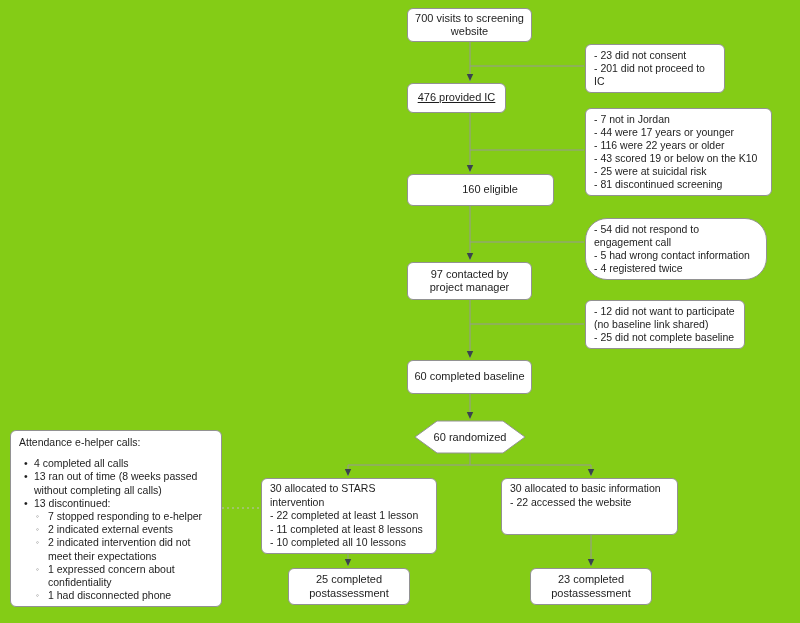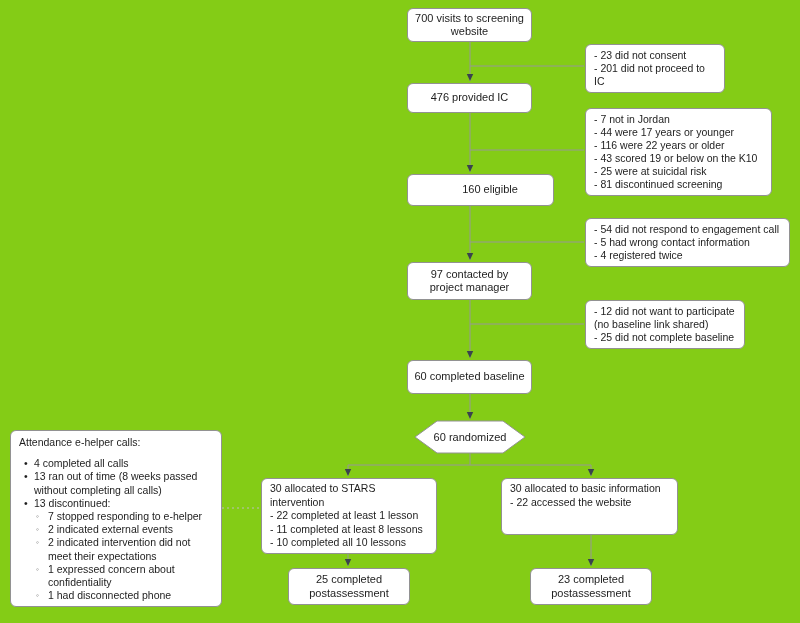--- a/index.html
+++ b/index.html
@@ -60,21 +60,21 @@
       <line x1="591" y1="535" x2="591" y2="566" marker-end="url(#ah)"></line>
       <line x1="222" y1="508" x2="260" y2="508" stroke="#bdbdbd" stroke-dasharray="2,3"></line>
       <polygon points="415,437 437,421 503,421 525,437 503,453 437,453" fill="#ffffff" stroke="#929292"></polygon>
     </g>
   </svg>
 
   <div class="node main" style="left:407px;top:8px;width:125px;min-height:34px;">
     <span>700 visits to screening website</span>
   </div>
 
-  <div class="node main" style="left:407px;top:83px;width:125px;min-height:30px;">
+  <div class="node main" style="left:407px;top:83px;width:99px;min-height:30px;text-decoration:underline;">
     <span>476 provided IC</span>
   </div>
 
   <div class="node main" style="left:407px;top:174px;width:147px;min-height:32px;padding-left:25px;">
     <span>160 eligible</span>
   </div>
 
   <div class="node main" style="left:407px;top:262px;width:125px;min-height:38px;">
     <span>97 contacted by project manager</span>
   </div>
@@ -94,21 +94,21 @@
 
   <div class="node side" style="left:585px;top:108px;width:187px;min-height:85px;">
     <div>- 7 not in Jordan</div>
     <div>- 44 were 17 years or younger</div>
     <div>- 116 were 22 years or older</div>
     <div>- 43 scored 19 or below on the K10</div>
     <div>- 25 were at suicidal risk</div>
     <div>- 81 discontinued screening</div>
   </div>
 
-  <div class="node side" style="left:585px;top:218px;width:205px;min-height:48px;">
+  <div class="node side" style="left:585px;top:218px;width:182px;min-height:48px;border-radius:22px;">
     <div>- 54 did not respond to engagement call</div>
     <div>- 5 had wrong contact information</div>
     <div>- 4 registered twice</div>
   </div>
 
   <div class="node side" style="left:585px;top:300px;width:160px;min-height:48px;">
     <div>- 12 did not want to participate (no baseline link shared)</div>
     <div>- 25 did not complete baseline</div>
   </div>
 

